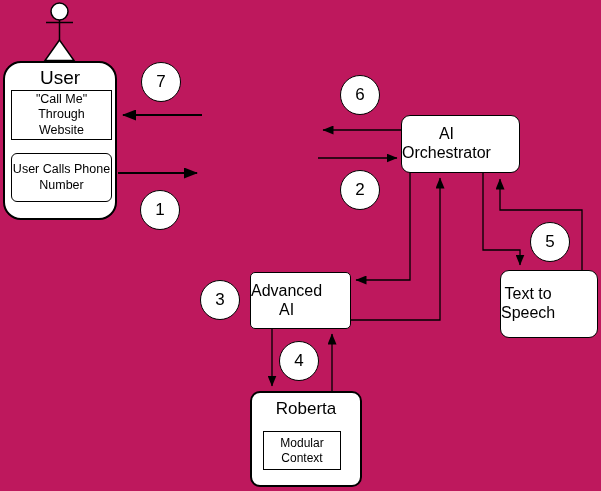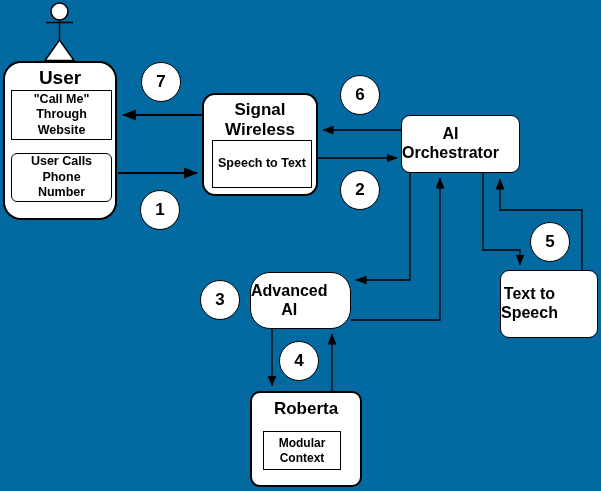--- a/index.html
+++ b/index.html
@@ -6,23 +6,22 @@
     margin: 0;
     padding: 0;
     background: #ffffff;
     font-family: "Liberation Sans", "DejaVu Sans", sans-serif;
     color: #000000;
   }
   #canvas {
     position: relative;
     width: 601px;
     height: 491px;
-    background: #0369a1;
+    background: #be185d;
     overflow: hidden;
-    font-weight: bold;
   }
   #connectors {
     position: absolute;
     left: 0; top: 0;
     width: 601px; height: 491px;
     pointer-events: none;
     z-index: 3;
   }
   .node {
     position: absolute;
@@ -76,21 +75,21 @@
   #user-sub1       { left: 6px;  top: 27px; width: 101px; height: 50px; }
   #user-sub2       { left: 6px;  top: 90px; width: 101px; height: 49px; border-radius: 6px; }
 
   #node-signal     { left: 202px; top: 93px;  width: 116px; height: 103px; border-radius: 13px; }
   #node-signal .node-title { font-size: 17px; padding-top: 5px; }
   #signal-sub1     { left: 8px;  top: 45px; width: 100px; height: 48px; }
 
   #node-orchestrator { left: 401px; top: 115px; width: 119px; height: 58px; border-radius: 9px; border-width: 1.5px; }
   #node-orchestrator .node-title { font-size: 16px; }
 
-  #node-advanced   { left: 250px; top: 272px; width: 101px; height: 57px; border-radius: 20px; border-width: 1.5px; }
+  #node-advanced   { left: 250px; top: 272px; width: 101px; height: 57px; border-radius: 5px; border-width: 1.5px; }
   #node-advanced .node-title { font-size: 16px; }
 
   #node-tts        { left: 500px; top: 270px; width: 98px;  height: 68px; border-radius: 9px; border-width: 1.5px; }
   #node-tts .node-title { font-size: 16px; }
 
   #node-roberta    { left: 250px; top: 391px; width: 112px; height: 96px; border-radius: 10px; }
   #node-roberta .node-title { font-size: 17px; padding-top: 6px; }
   #roberta-sub1    { left: 11px; top: 38px; width: 78px; height: 39px; font-size: 12px; }
 
   
@@ -151,25 +150,20 @@
   </svg>
 
   <div class="node" id="node-user">
     <div class="node-title">User</div>
     <div class="subbox" id="user-sub1">"Call Me" Through
 Website</div>
     <div class="subbox" id="user-sub2">User Calls Phone
 Number</div>
   </div>
 
-  <div class="node" id="node-signal">
-    <div class="node-title">Signal
-Wireless</div>
-    <div class="subbox" id="signal-sub1">Speech to Text</div>
-  </div>
 
   <div class="node" id="node-orchestrator">
     <div class="center-title">
       <div class="node-title">AI
 Orchestrator</div>
     </div>
   </div>
 
   <div class="node" id="node-advanced">
     <div class="center-title">

